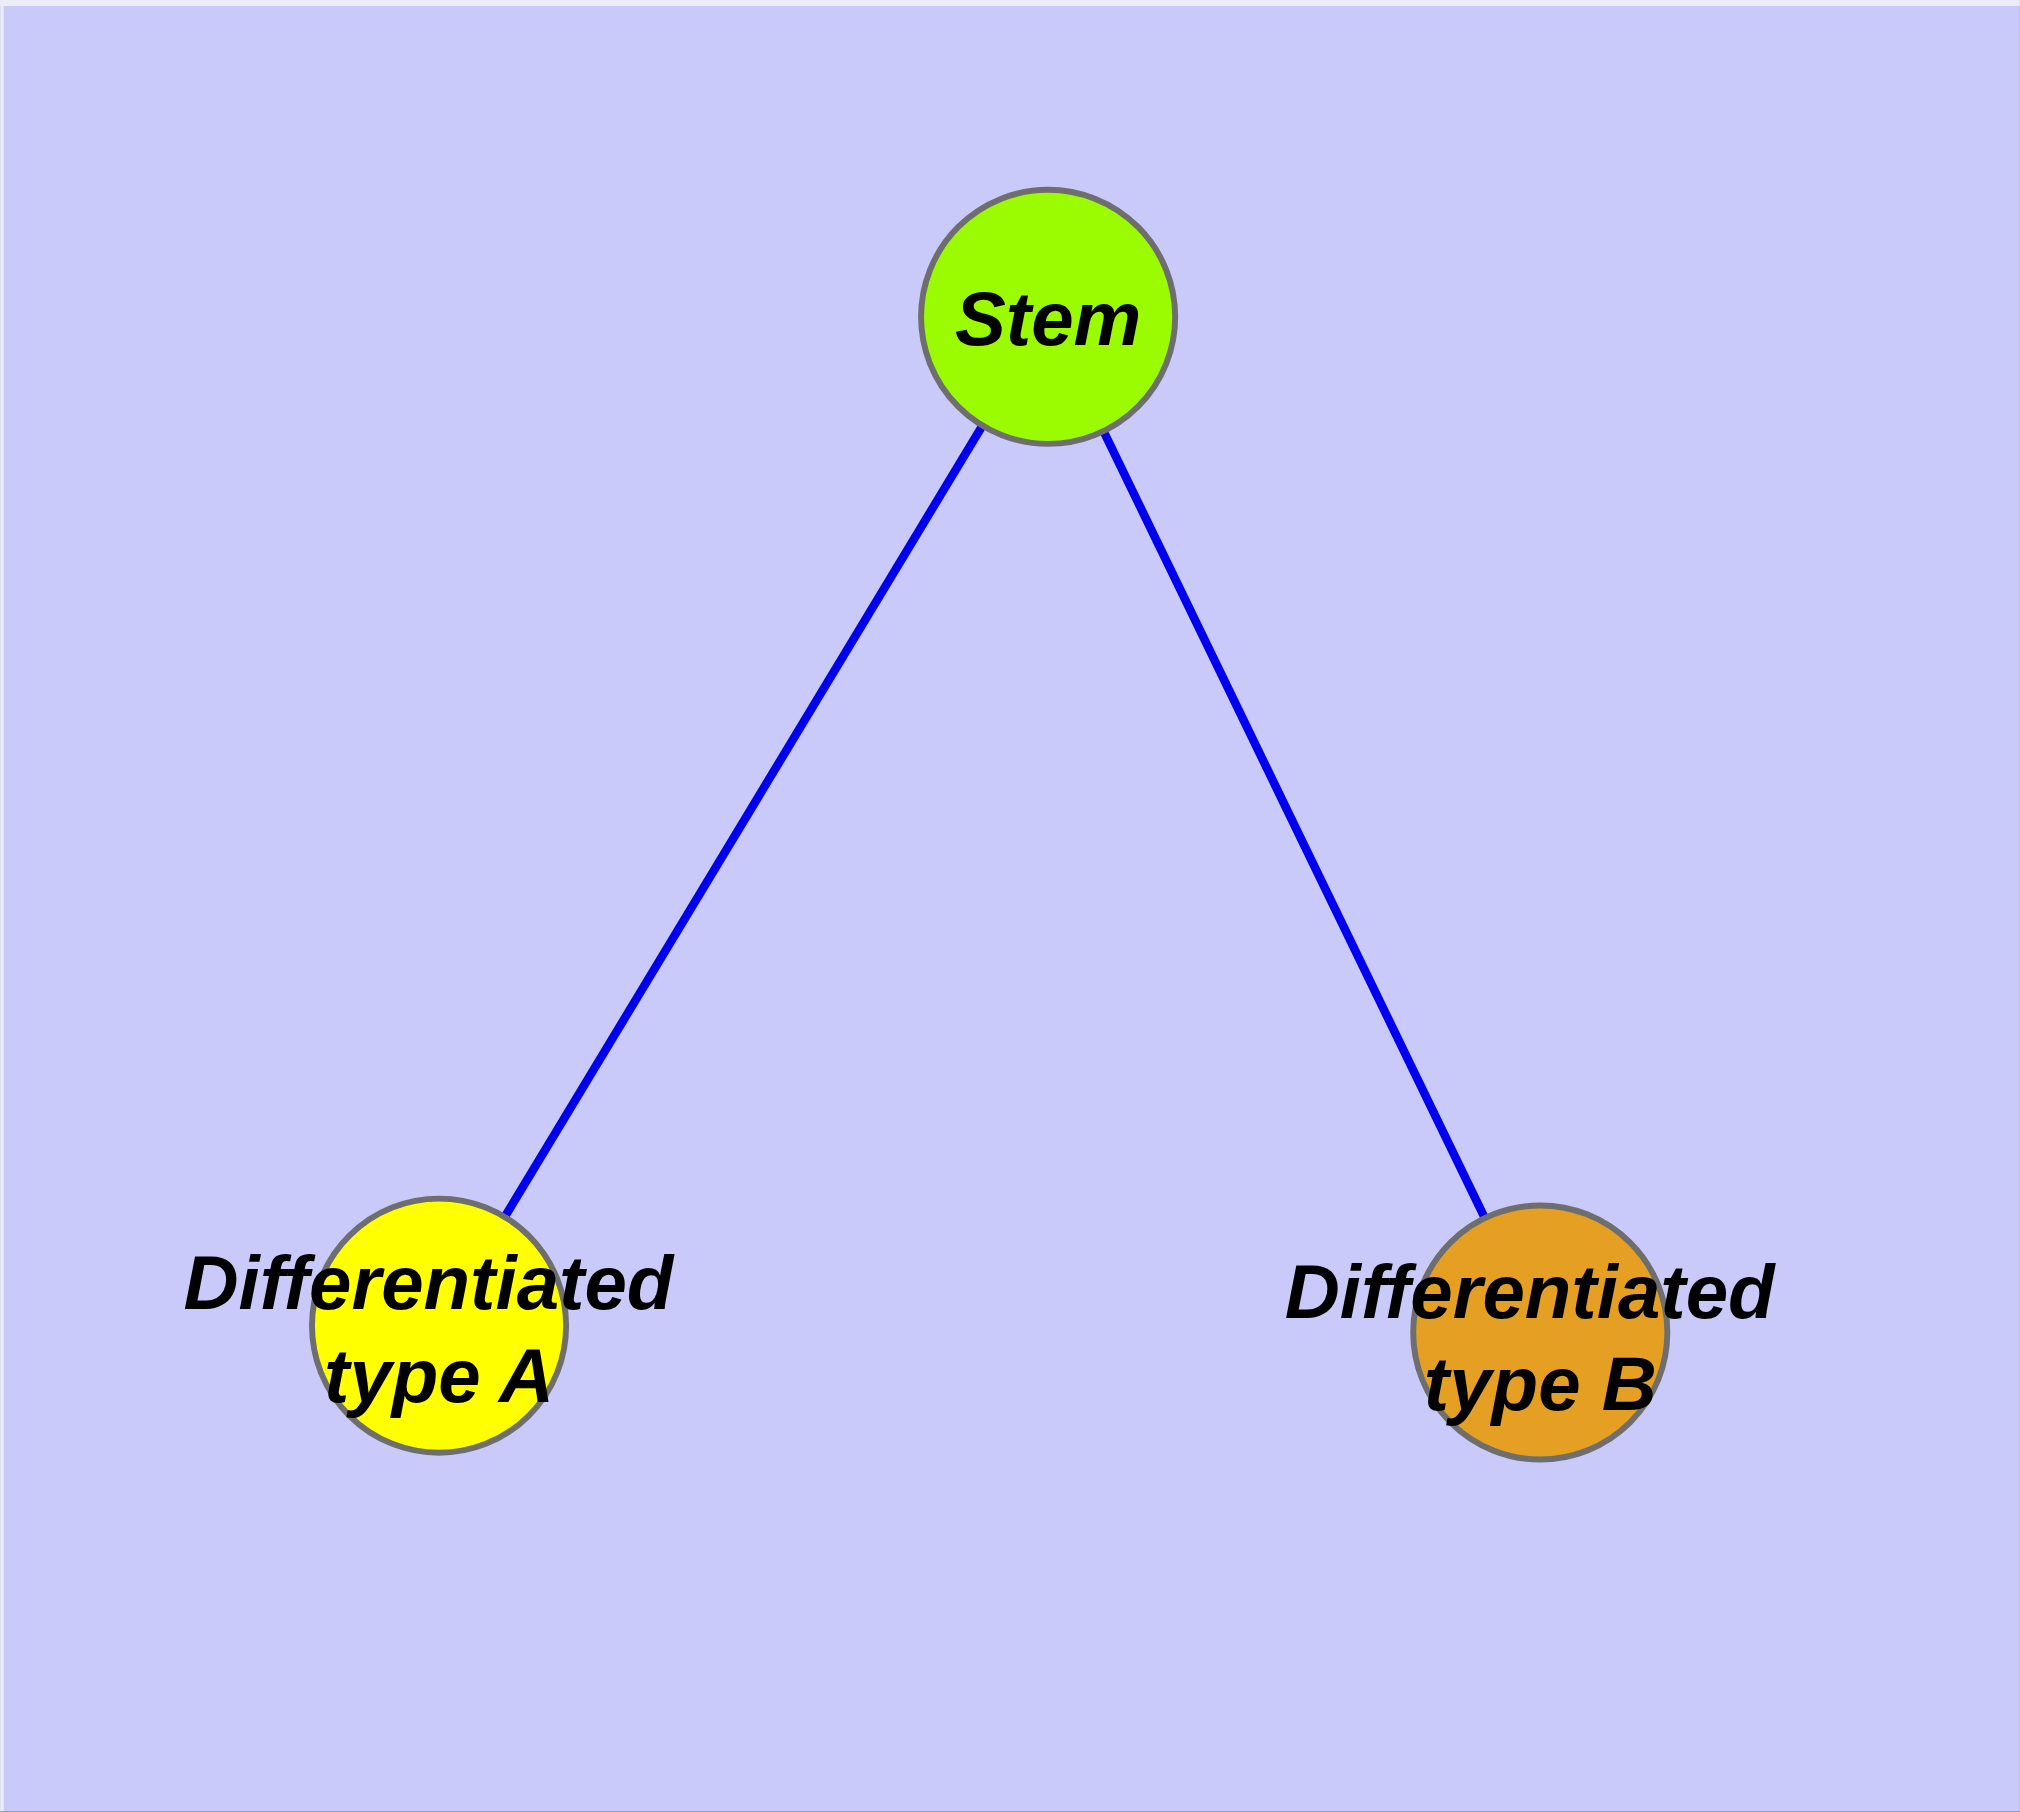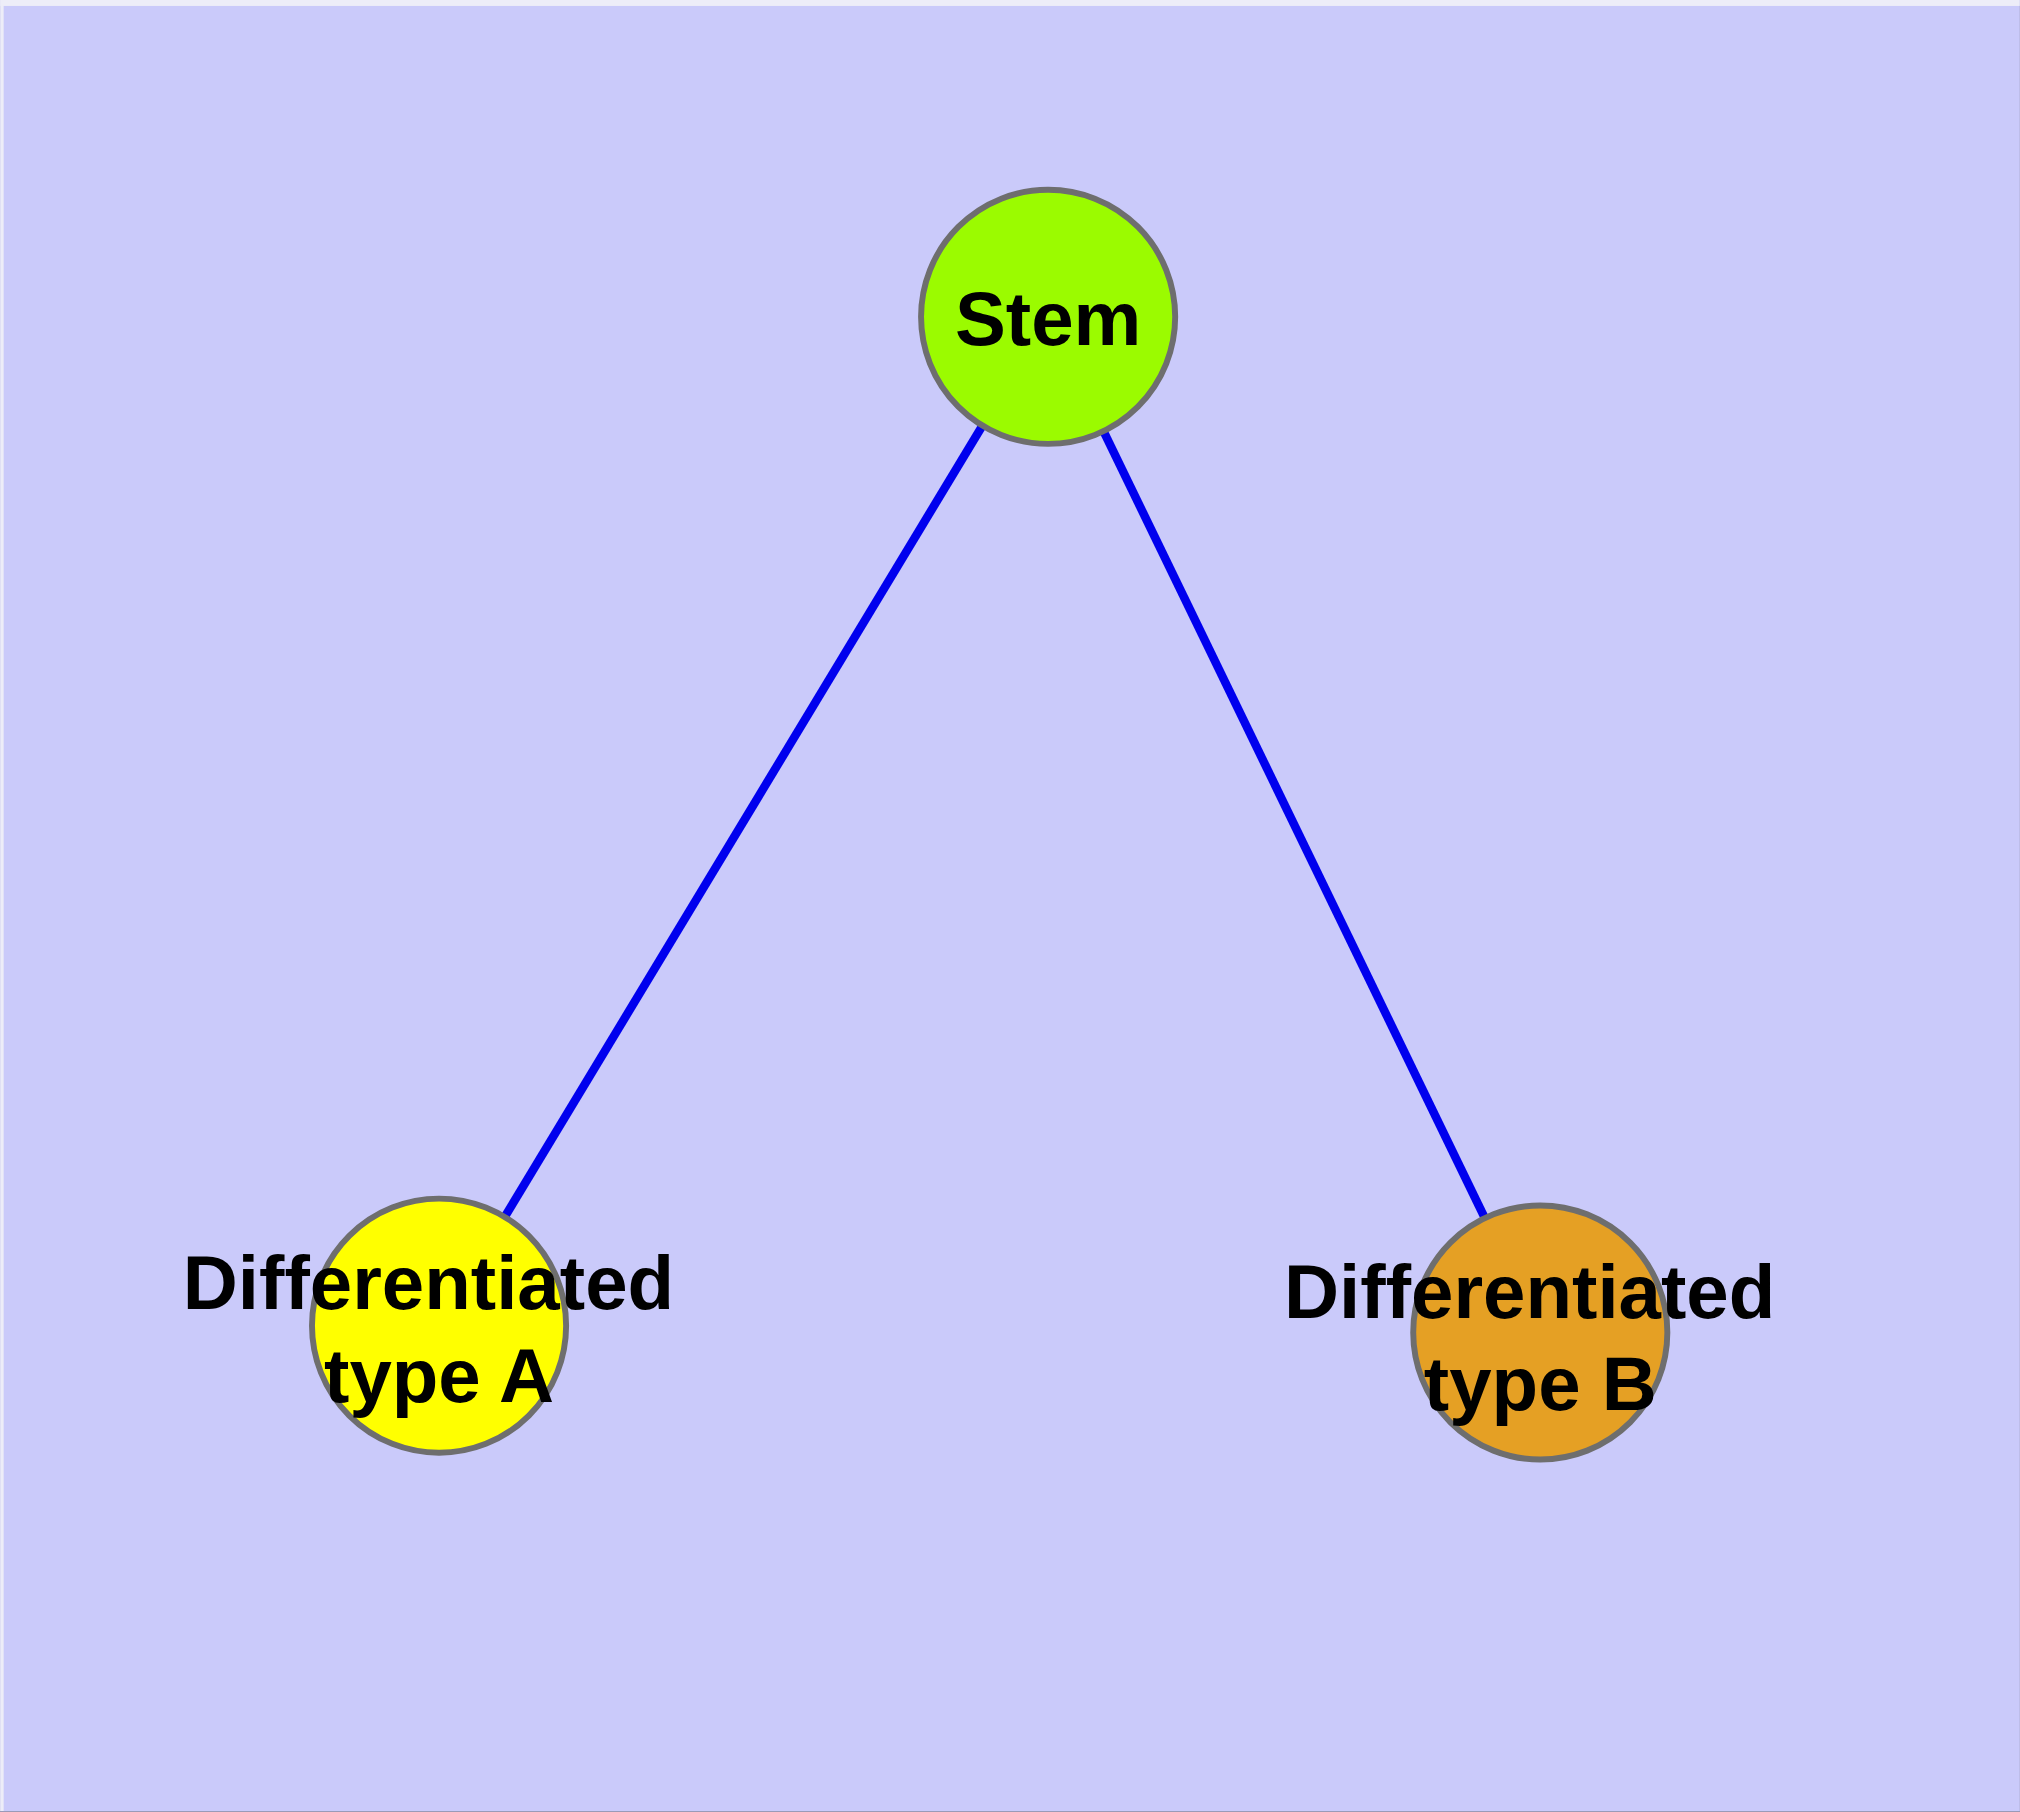--- a/index.html
+++ b/index.html
@@ -5,20 +5,21 @@
   html, body {
     margin: 0;
     padding: 0;
     background: #9a9ab8;
   }
   .stage {
     width: 2021px;
     height: 1812px;
     max-width: 100%;
     position: relative;
+    font-style: italic;
   }
   svg.diagram {
     display: block;
     width: 100%;
     height: auto;
     font-family: "Liberation Sans", sans-serif;
   }
   .node-label {
     font-weight: bold;
     font-size: 90px;

